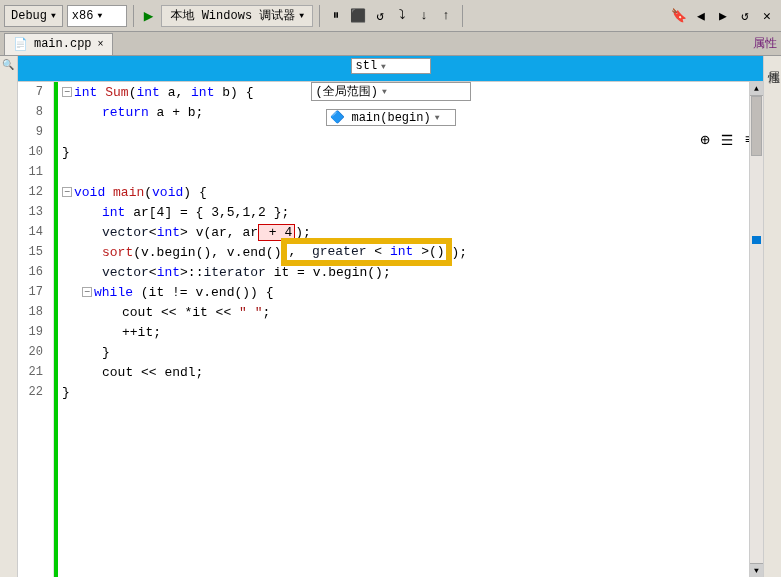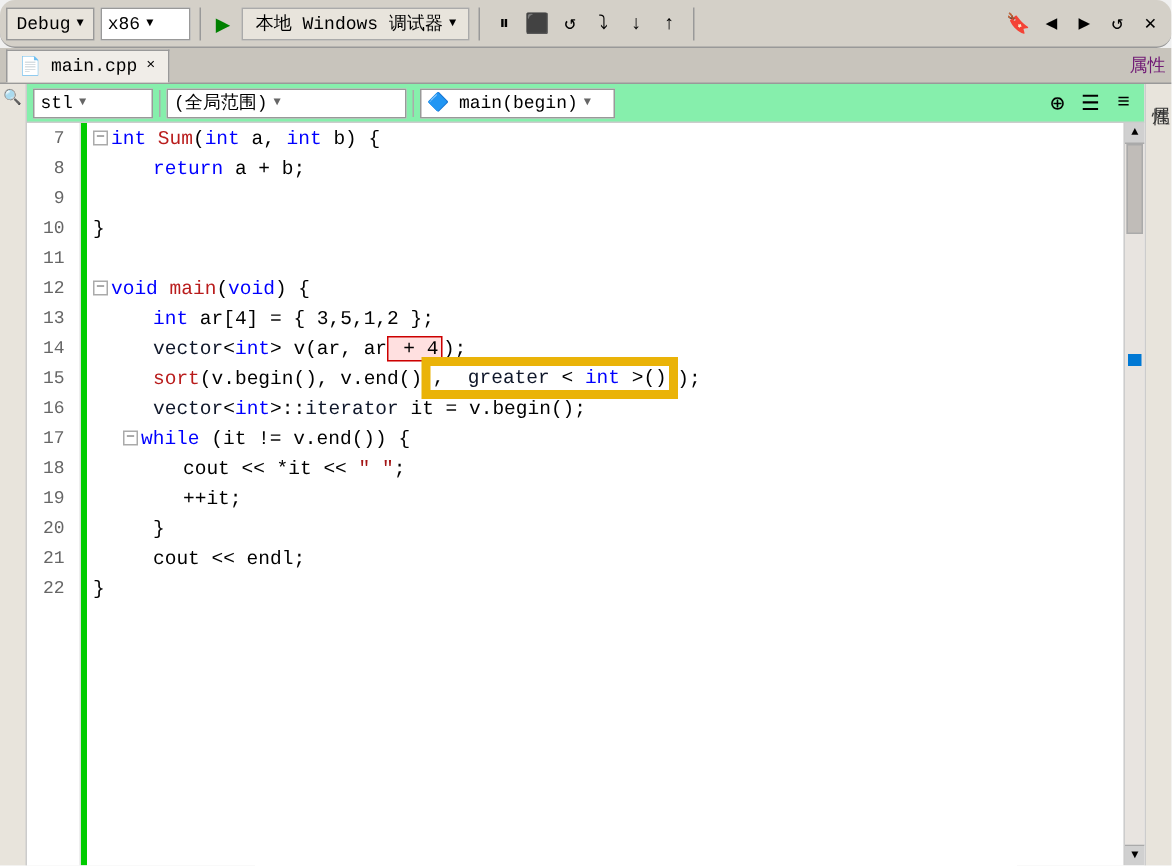--- a/index.html
+++ b/index.html
@@ -13,21 +13,20 @@
 
     
     .toolbar {
       display: flex;
       align-items: center;
       background: #d4d0c8;
       border-bottom: 1px solid #999;
       height: 32px;
       padding: 0 4px;
       gap: 4px;
-      border-radius: 10px;
     }
     .toolbar-btn {
       display: flex;
       align-items: center;
       background: #e8e4dc;
       border: 1px solid #999;
       padding: 2px 6px;
       font-size: 12px;
       cursor: pointer;
       height: 22px;
@@ -143,25 +142,26 @@
       display: flex;
       flex-direction: column;
       background: #fff;
       overflow: hidden;
     }
 
     
     .editor-dropdowns {
       display: flex;
       align-items: center;
-      background: #86efac;
+      background: #0ea5e9;
       border-bottom: 1px solid #ccc;
       height: 26px;
       padding: 2px 4px;
       gap: 4px;
+      flex-direction: column;
     }
     .ed-dropdown {
       display: flex;
       align-items: center;
       background: #fff;
       border: 1px solid #999;
       font-size: 12px;
       height: 20px;
       padding: 0 4px;
       gap: 4px;

